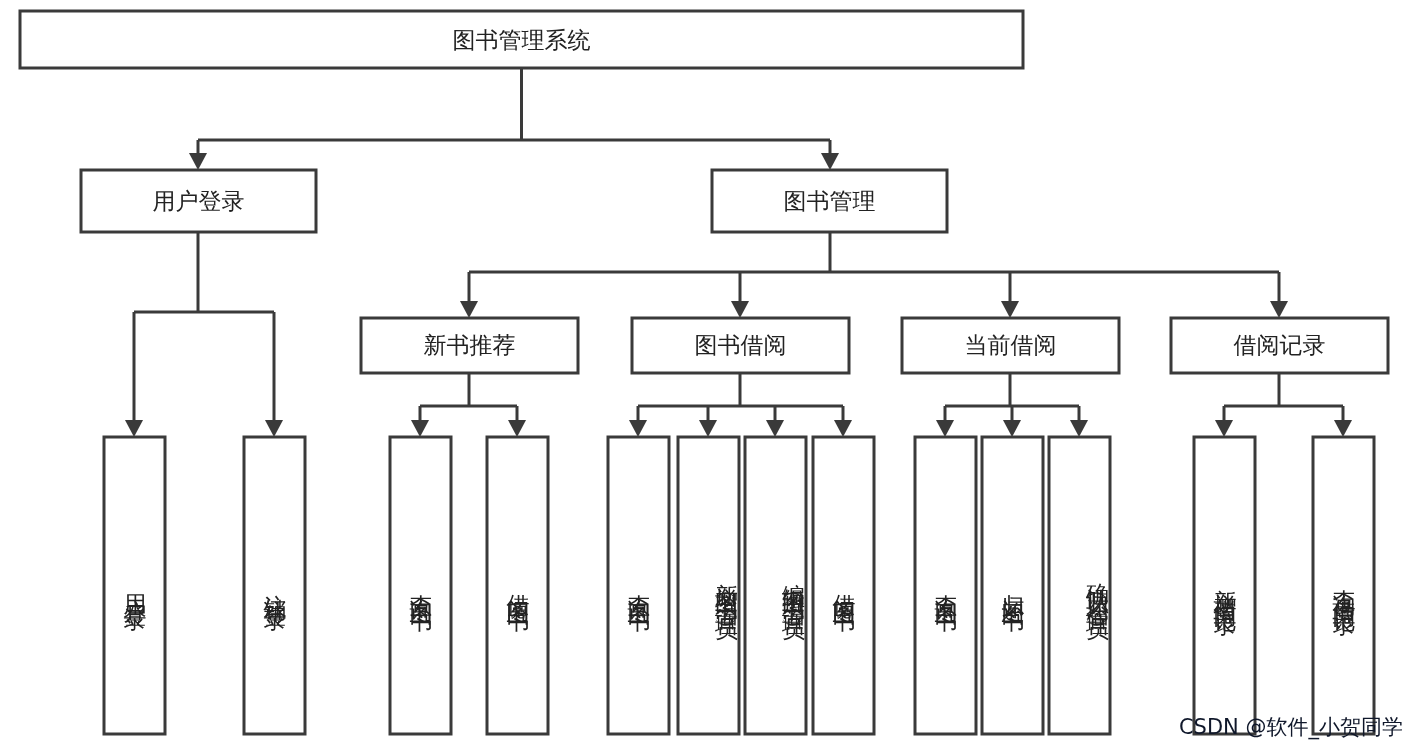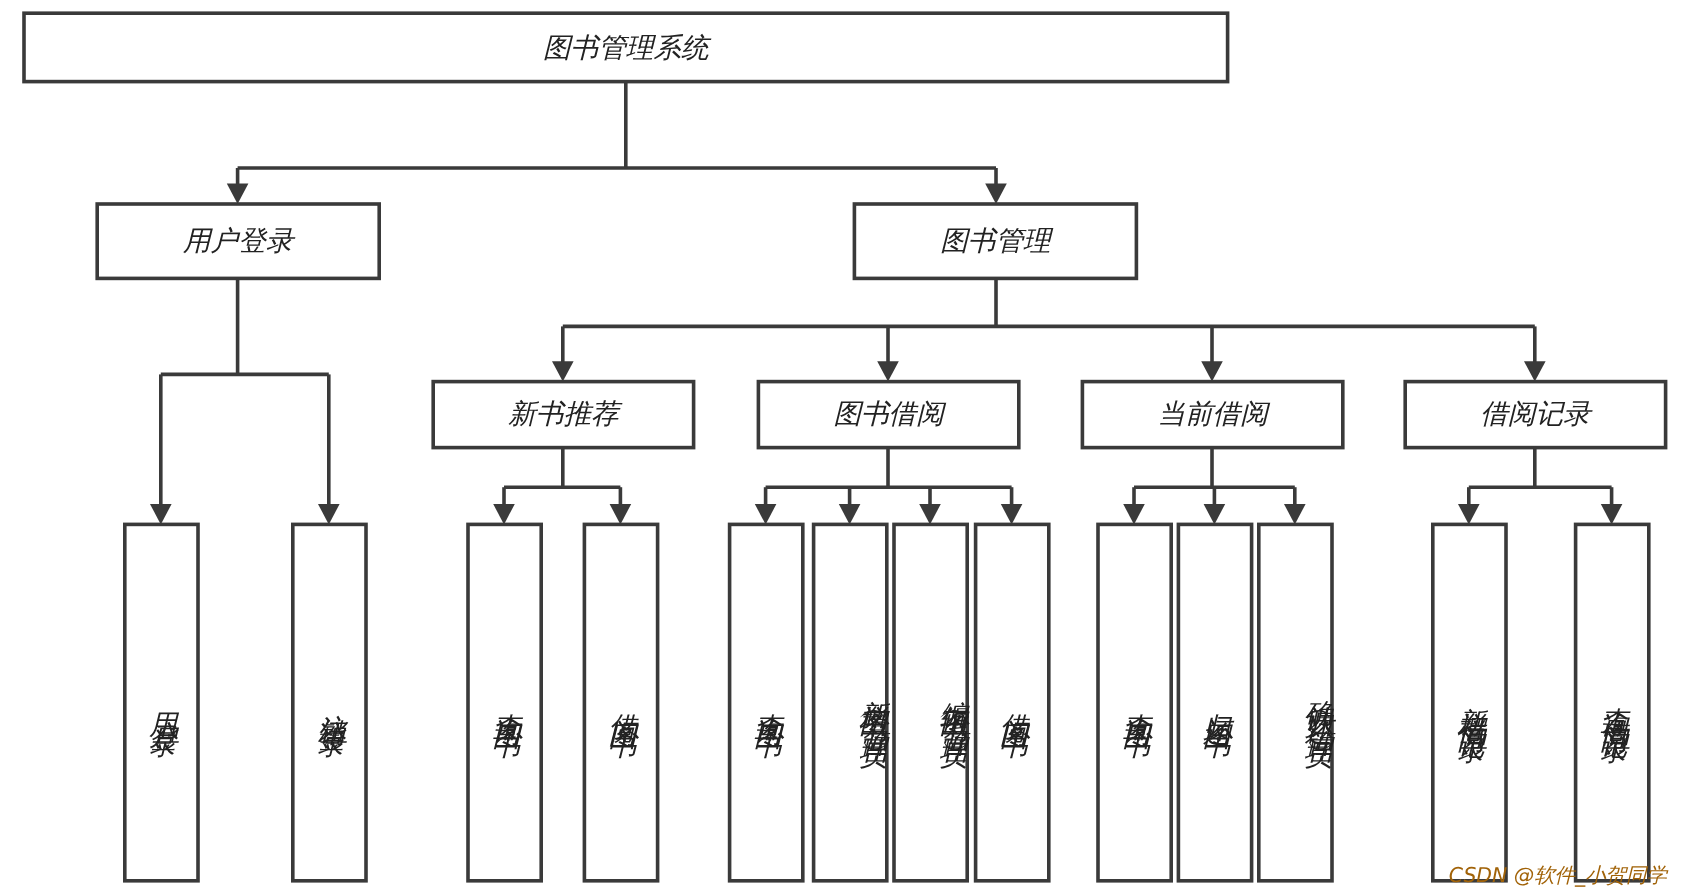--- a/index.html
+++ b/index.html
@@ -11,21 +11,20 @@
     width: 1405px;
     height: 747px;
     font-family: "DejaVu Sans", "Liberation Sans", sans-serif;
     overflow: hidden;
     position: relative;
   }
   #diagram-root {
     position: relative;
     width: 1405px;
     height: 747px;
-    font-style: italic;
   }
   svg#flow {
     position: absolute;
     left: 0;
     top: 0;
     width: 1405px;
     height: 747px;
     display: block;
   }
   .node-box {
@@ -69,25 +68,25 @@
   }
   .leaf-label.topstart {
     display: flex;
     align-items: flex-start;
     justify-content: center;
     padding-top: 4px;
     box-sizing: border-box;
   }
   #watermark {
     position: absolute;
-    right: 16px;
+    right: 2px;
     bottom: 6px;
     font-family: "DejaVu Sans", "Liberation Sans", sans-serif;
-    font-size: 17px;
-    color: #a16207;
+    font-size: 21px;
+    color: #0f172a;
     white-space: nowrap;
     pointer-events: none;
   }
 </style>
 </head>
 <body>
 
 <div id="diagram-root">
 
   <svg id="flow" viewBox="0 0 1405 747">

